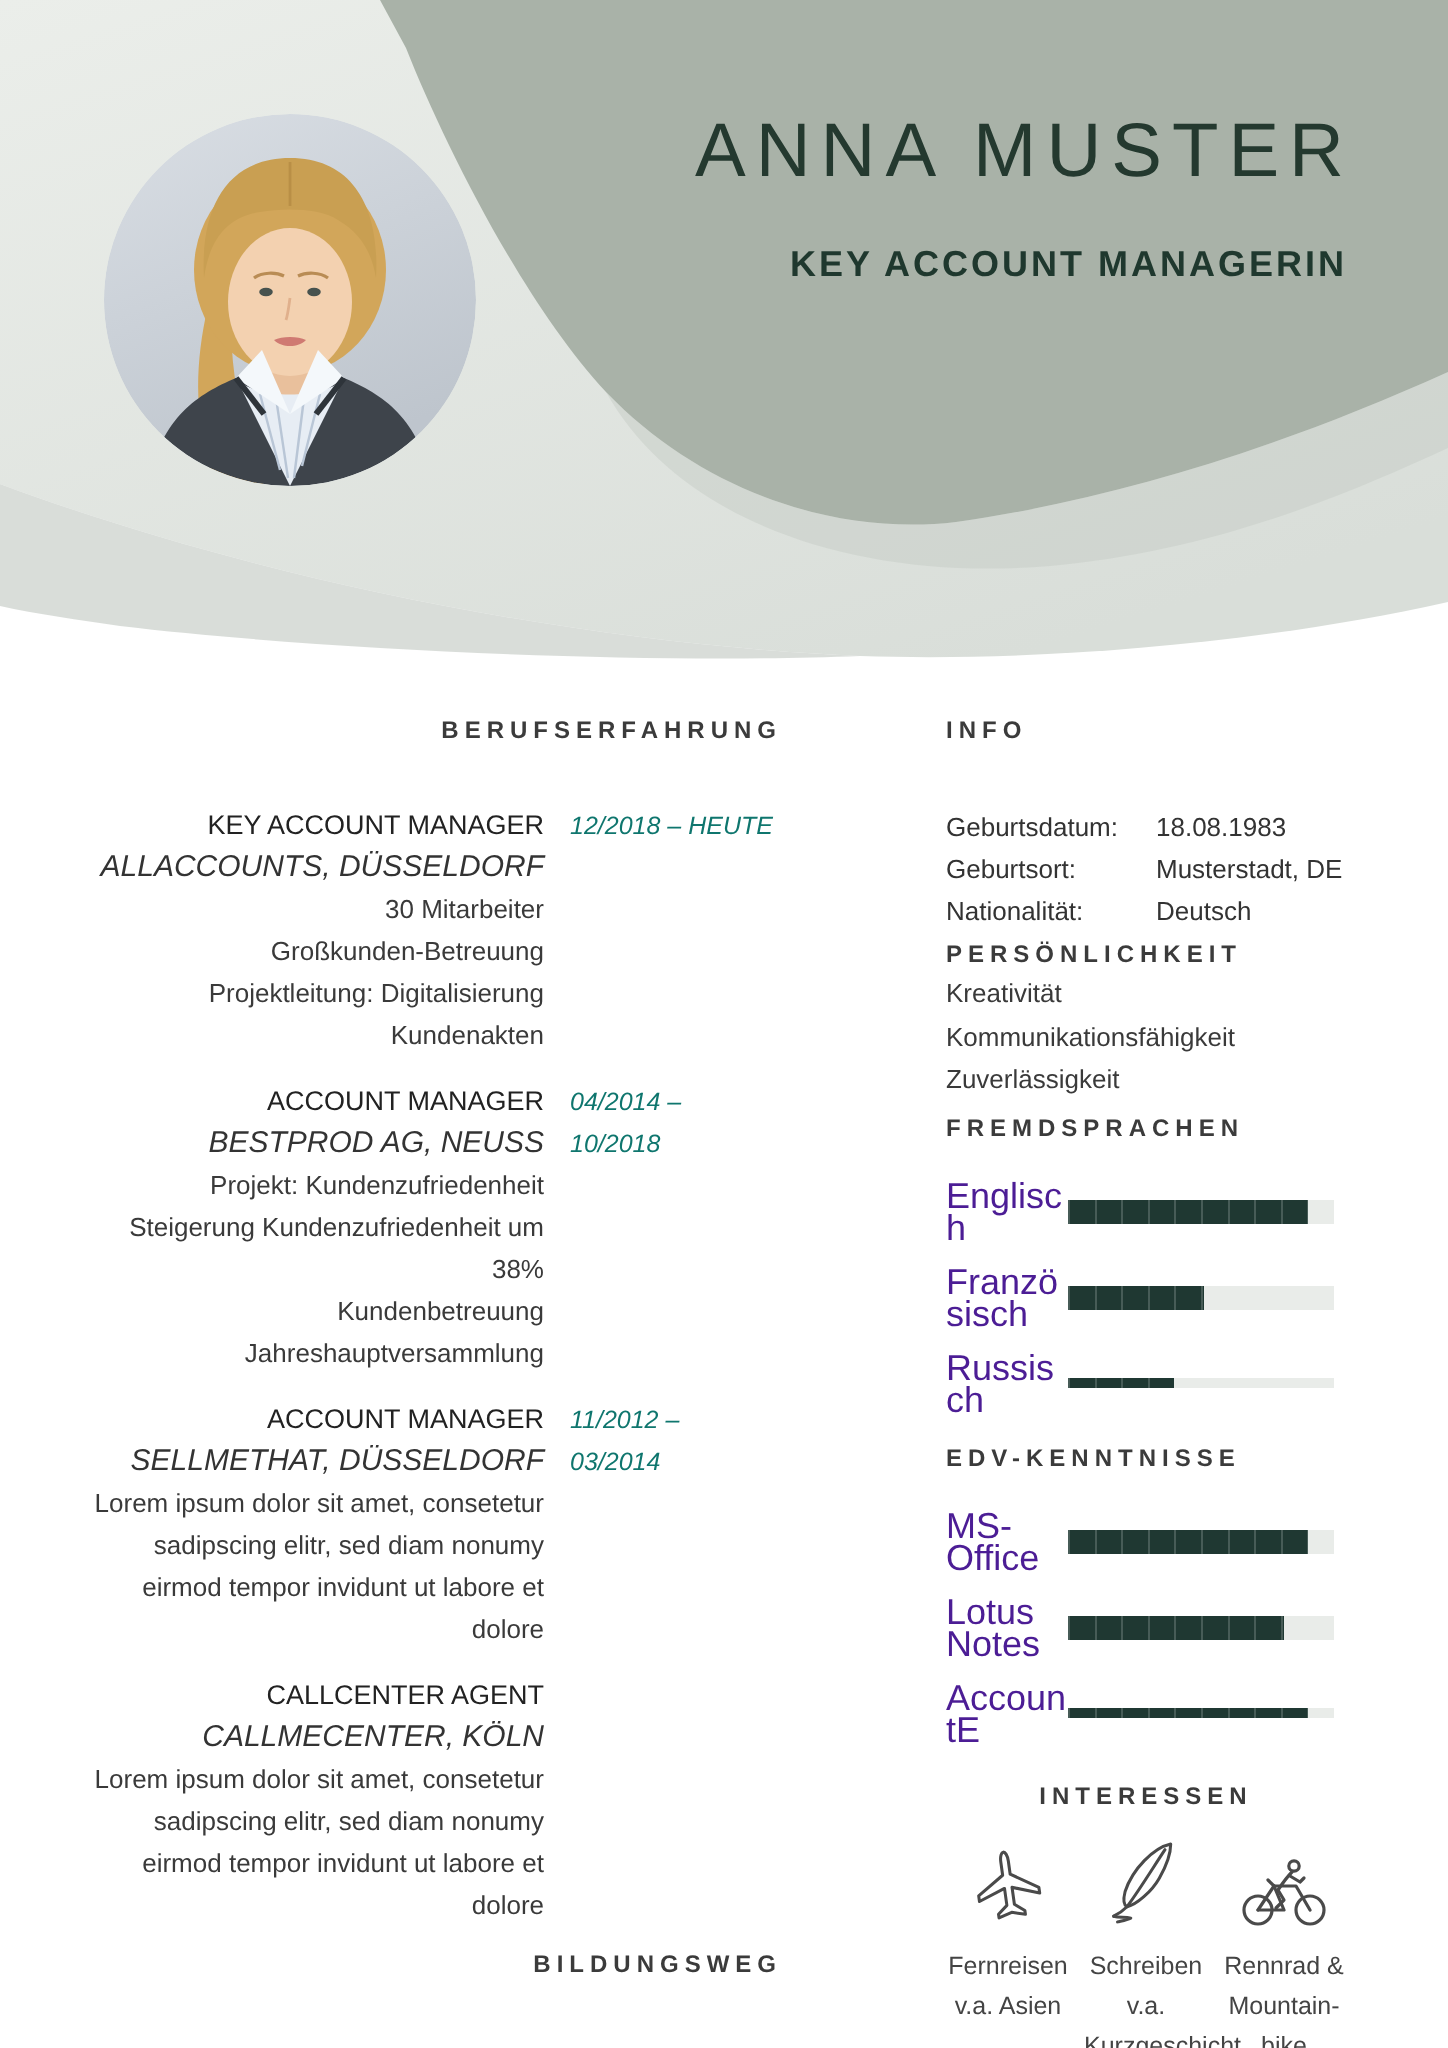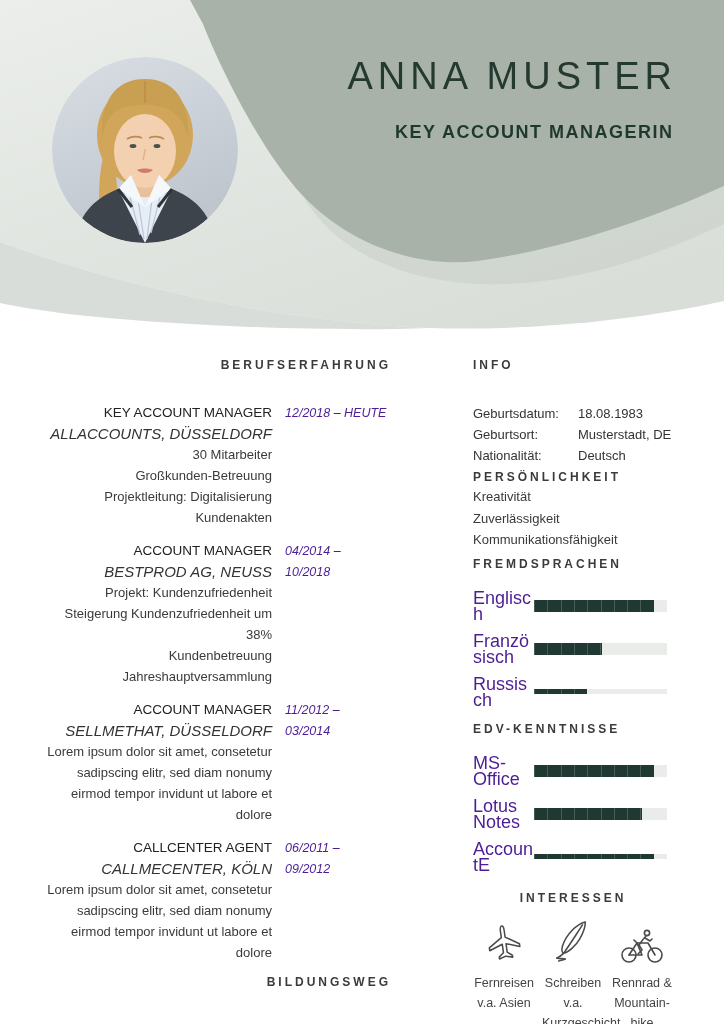--- a/index.html
+++ b/index.html
@@ -33,21 +33,21 @@
     font-size:12px;font-weight:700;letter-spacing:3px;color:#3b3b3b;line-height:15px;
   }
   .sec-h.align-right{text-align:right;margin-right:-3px;}
   .sec-h.align-center{text-align:center;}
   
   .left-col{position:absolute;left:47px;top:358px;width:341px;}
   .left-col .sec-h{margin-bottom:29px;}
   .job{display:flex;margin-bottom:12px;}
   .job-main{width:225px;text-align:right;}
   .job-dates{
-    width:103px;margin-left:13px;font-style:italic;font-size:12.5px;color:#4c1d95;
+    width:103px;margin-left:13px;font-style:italic;font-size:12.5px;color:#0f766e;
     line-height:21px;white-space:pre-line;padding-top:1px;
   }
   .job-title{font-weight:400;font-size:13.5px;color:#222;line-height:21px;}
   .job-company{font-style:italic;font-size:15px;color:#333;line-height:21px;}
   .job-line{font-size:13px;color:#3a3a3a;line-height:21px;}
   .edu-heading{margin-top:3px;margin-bottom:20px;}
   
   .right-col{position:absolute;left:473px;top:358px;width:200px;}
   .info-heading{margin-bottom:30px;}
   .info-row{display:flex;font-size:13px;line-height:21px;color:#333;}
@@ -185,22 +185,20 @@
 
     <div class="job">
       <div class="job-main">
         <div class="job-title">CALLCENTER AGENT</div>
         <div class="job-company">CALLMECENTER, KÖLN</div>
         <div class="job-line">Lorem ipsum dolor sit amet, consetetur</div>
         <div class="job-line">sadipscing elitr, sed diam nonumy</div>
         <div class="job-line">eirmod tempor invidunt ut labore et</div>
         <div class="job-line">dolore</div>
       </div>
-      <div class="job-dates">06/2011 –
-09/2012</div>
     </div>
 
     <div class="sec-h align-right edu-heading">BILDUNGSWEG</div>
 
     <div class="job">
       <div class="job-main">
         <div class="job-title">VERTRIEBSPRAKTIKUM</div>
 
       </div>
       <div class="job-dates">11/2010 –
@@ -219,22 +217,22 @@
       <div class="info-label">Geburtsort:</div>
       <div class="info-value">Musterstadt, DE</div>
     </div>
     <div class="info-row">
       <div class="info-label">Nationalität:</div>
       <div class="info-value">Deutsch</div>
     </div>
 
     <div class="sec-h pers-heading">PERSÖNLICHKEIT</div>
     <div class="pers-item">Kreativität</div>
+    <div class="pers-item">Kommunikationsfähigkeit</div>
     <div class="pers-item">Zuverlässigkeit</div>
-    <div class="pers-item">Kommunikationsfähigkeit</div>
 
     <div class="sec-h lang-heading">FREMDSPRACHEN</div>
 
     <div class="skill-row">
       <div class="skill-label">Englisch</div>
       <div class="bar-track">
         <div class="bar-fill" style="width: 90%;"></div>
       </div>
     </div>
     <div class="skill-row">

